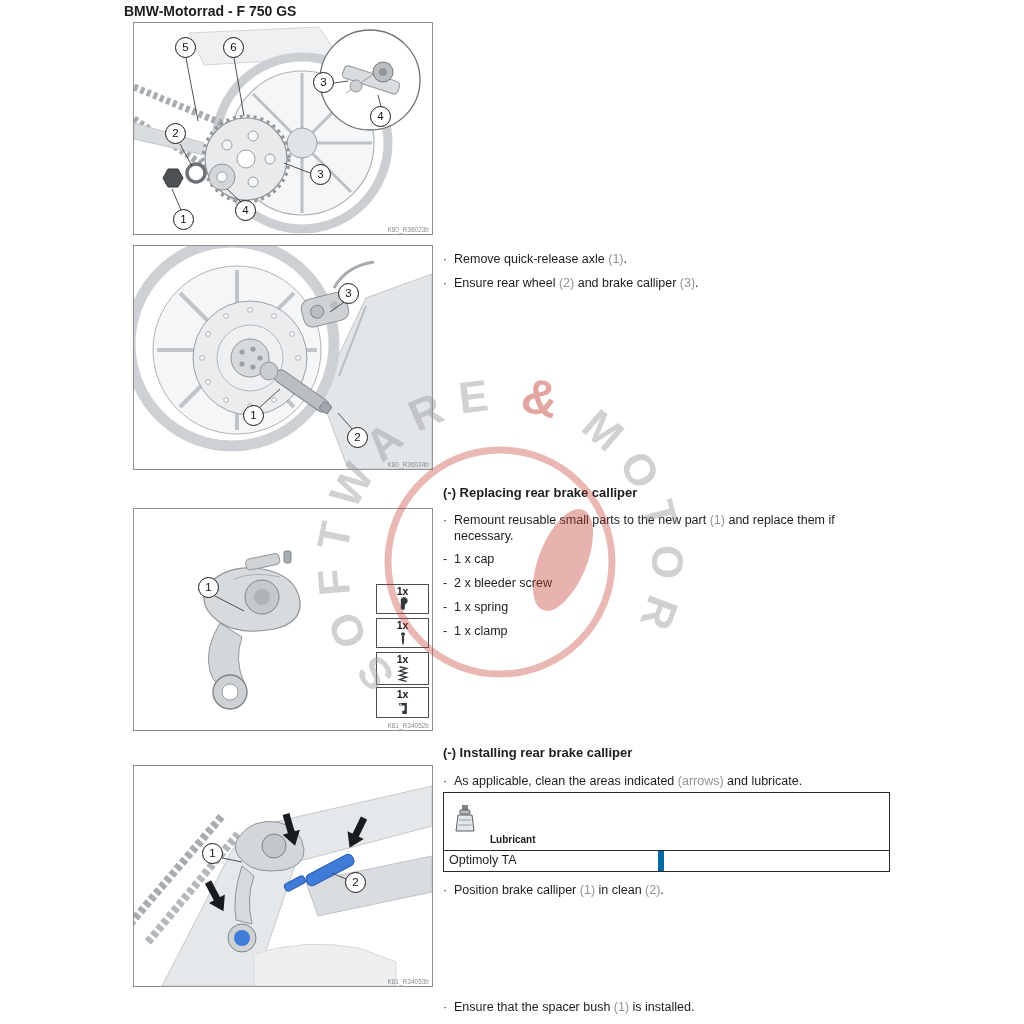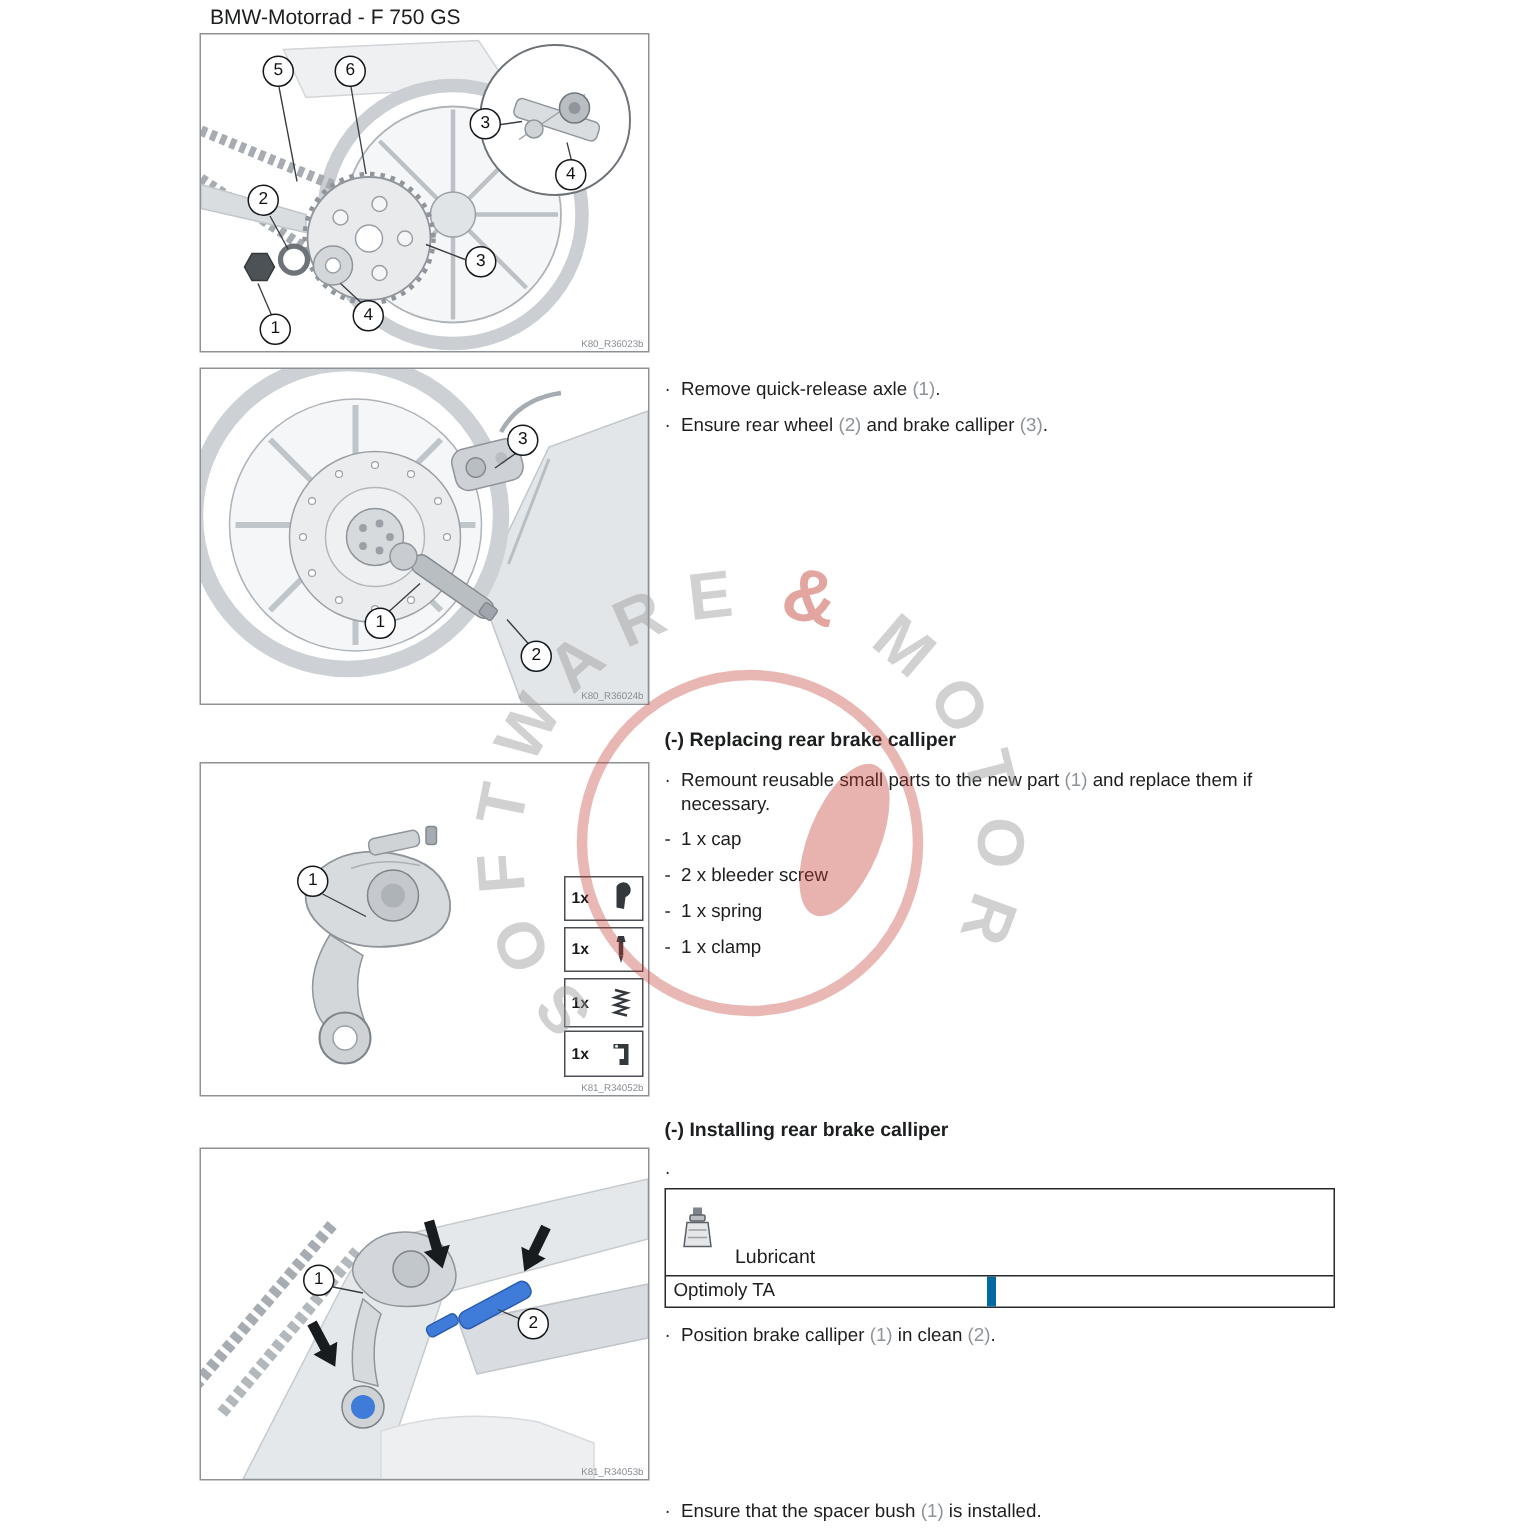--- a/index.html
+++ b/index.html
@@ -1,41 +1,41 @@
 <!DOCTYPE html>
 <html><head>
 <meta charset="utf-8">
 <style>
   * { margin:0; padding:0; box-sizing:border-box; }
   html,body { background:#fff; }
   body {
     width:1024px; height:1024px; position:relative; overflow:hidden;
     font-family:"Liberation Sans", sans-serif; color:#1b1d1f;
   }
-  .page-title { position:absolute; left:140px; top:3px; font-size:14px; font-weight:normal; }
+  .page-title { position:absolute; left:124px; top:3px; font-size:14px; font-weight:bold; }
   .fig { position:absolute; border:1px solid #8d9296; background:#fff; }
   .fig svg.drawing { position:absolute; left:0; top:0; width:100%; height:100%; }
   .callout {
     position:absolute; width:21px; height:21px; border:1.3px solid #15181b; border-radius:50%;
     background:#fff; font-size:11.5px; line-height:18px; text-align:center; z-index:3; color:#111;
   }
   .figcode { position:absolute; right:3px; bottom:1px; font-size:6.5px; color:#8a8f94; z-index:2; }
   .legend-box {
     position:absolute; left:242px; width:53px; border:1px solid #4a4f54; background:#fff;
-    display:flex; align-items:center; justify-content:space-between; padding:0 4px; z-index:2;
+    display:flex; align-items:center; justify-content:space-between; padding:0 4px; z-index:2;flex-direction:column;
   }
   .legend-box .qty { font-weight:bold; font-size:10.5px; color:#16181a; }
   .txt { position:absolute; left:443px; font-size:12.5px; line-height:15.5px; }
   .item { padding-left:11px; width:434px; }
   .item .mk { position:absolute; left:0; top:0; }
   .heading { font-weight:bold; font-size:13px; }
   .ref { color:#8f9499; }
   .lube-table { position:absolute; left:443px; top:792px; width:447px; border:1px solid #26292c; background:#fff; }
   .lt-header { position:relative; height:58px; border-bottom:1px solid #26292c; }
-  .lt-title { position:absolute; left:46px; bottom:5px; font-weight:normal; font-size:13px; }
+  .lt-title { position:absolute; left:46px; bottom:5px; font-weight:bold; font-size:10px; }
   .tube-icon { position:absolute; left:9px; top:11px; }
   .lt-row { display:flex; height:20px; }
   .lt-cell { font-size:12.5px; line-height:19px; padding-left:5px; }
   .lt-name { width:220px; border-right:6px solid #0369a1; }
   .lt-num { flex:1; }
   .watermark { position:absolute; left:305px; top:362px; width:410px; height:410px; z-index:6; pointer-events:none; }
 </style>
 </head>
 <body>
 
@@ -283,20 +283,21 @@
 </div>
 <div class="txt item" style="top:624px">
   <span class="mk">-</span>
   <span>1 x clamp</span>
 </div>
 
 <div class="txt heading" style="top:745px">(-) Installing rear brake calliper</div>
 
 <div class="txt item" style="top:774px">
   <span class="mk">·</span>
+  <span><span>As applicable, clean the areas indicated </span><span class="ref">(arrows)</span><span> and lubricate.</span></span>
 </div>
 
 <div class="lube-table">
   <div class="lt-header">
     <svg class="tube-icon" width="24" height="30" viewBox="0 0 24 30">
       <rect x="9" y="1" width="6" height="5" fill="#7e848a"></rect>
       <rect x="7" y="6" width="10" height="4" rx="1" fill="#b9bec3" stroke="#5a6065"></rect>
       <path d="M5 11 L19 11 L21 27 L3 27 Z" fill="#e4e6e8" stroke="#5a6065"></path>
       <line x1="6" y1="16" x2="18" y2="16" stroke="#9aa0a6"></line>
       <line x1="5.5" y1="21" x2="18.5" y2="21" stroke="#9aa0a6"></line>

